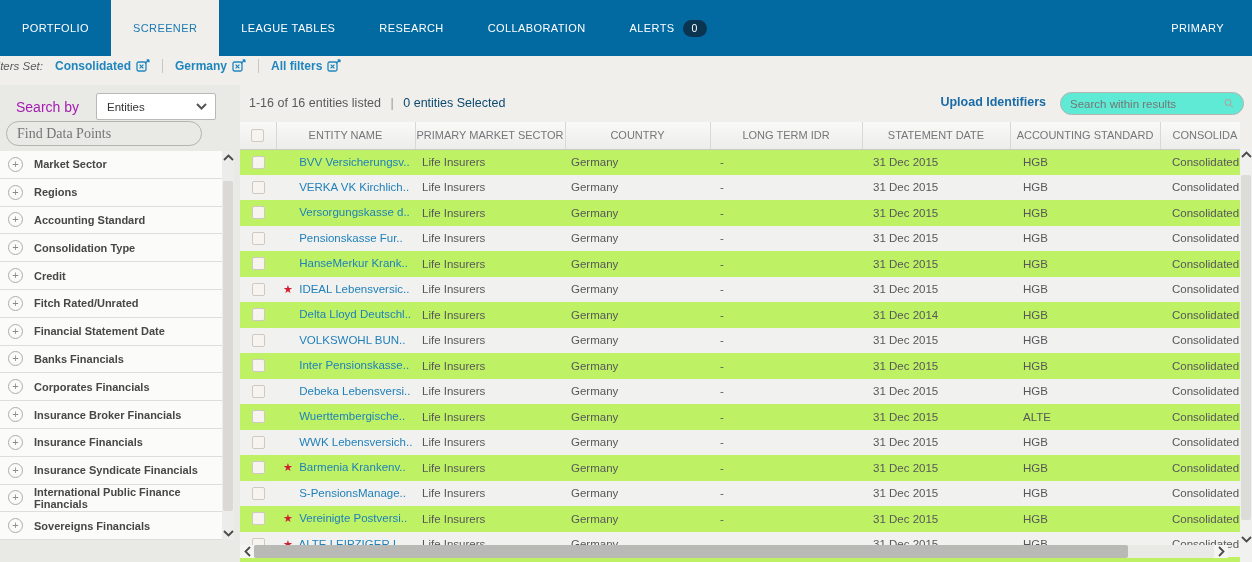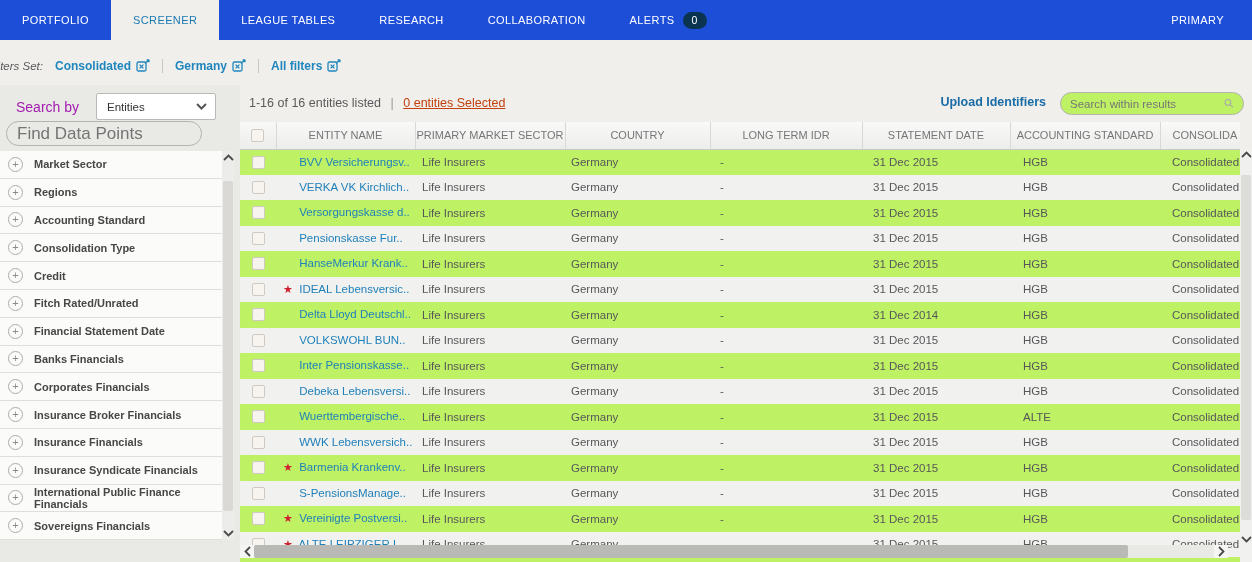--- a/index.html
+++ b/index.html
@@ -1,21 +1,21 @@
 <!DOCTYPE html>
 <html><head>
 <meta charset="utf-8">
 <style>
   * { margin:0; padding:0; box-sizing:border-box; }
   html,body { width:1252px; height:562px; overflow:hidden; }
   body { font-family:"Liberation Sans", sans-serif; background:#f0efec; position:relative; }
 
   
-  .topnav { position:absolute; top:0; left:0; width:1252px; height:40px;
-            background:#1d4ed8; display:flex; align-items:stretch;justify-content:center; }
+  .topnav { position:absolute; top:0; left:0; width:1252px; height:56px;
+            background:#0369a1; display:flex; align-items:stretch;justify-content:center; }
   .tabs { display:flex; align-items:stretch; padding-left:0; }
   .tab { display:flex; align-items:center; gap:8px; padding:0 22px; color:#ffffff;
          font-size:11px; letter-spacing:.4px; cursor:pointer; }
   .tab.active { background:#f0efec; color:#1a7ab0; }
   .badge { background:#0b3451; color:#fff; border-radius:9px; padding:0 9px;
            height:17px; line-height:17px; font-size:10.5px; }
   .support { margin-left:auto; display:flex; align-items:center; padding-right:28px;
              color:#ffffff; font-size:11px; letter-spacing:.4px; cursor:pointer; }
 
   
@@ -36,43 +36,43 @@
                   display:flex; align-items:center; padding-left:16px; }
   .sb-label { font-size:14px; color:#a21caf; width:80px; }
   .sb-select { width:120px; height:27px; background:#ffffff; border:1px solid #b9b9b6;
                border-radius:2px; display:flex; align-items:center;
                justify-content:space-between; padding:0 8px 0 10px; cursor:pointer; }
   .sb-select-value { font-size:11.5px; color:#333; }
   .find-pill { position:absolute; top:36px; left:6px; width:196px; height:25px;
                border:1.5px solid #b3b3b0; border-radius:13px; display:flex;
                align-items:center; padding:0 10px; }
   .find-pill input { border:none; outline:none; background:transparent; flex:1;
-                     font-size:17px; color:#666; font-family:Liberation Sans, sans-serif; }
+                     font-size:14px; color:#666; font-family:Liberation Serif, serif; }
   .cats { position:absolute; top:66px; left:0; width:222px; list-style:none; }
   .cat { height:27.8px; background:#fbfbf9; border-bottom:1px solid #dededb;
          display:flex; align-items:center; gap:11px; padding-left:8px; cursor:pointer; }
   .plus { width:15px; height:15px; border:1px solid #adada9; border-radius:50%;
           color:#8a8a86; font-size:11px; line-height:12px; text-align:center;
           flex:0 0 auto; }
   .cat-label { font-size:11px; font-weight:600; color:#474747; }
   .side-scroll { position:absolute; top:66px; left:222px; width:12px; height:389px;
                  background:#ececea; display:flex; flex-direction:column;
                  align-items:center; justify-content:space-between; padding:3px 0; }
   .side-thumb { width:10px; flex:0 0 330px; background:#dad9d6; border-radius:2px; }
 
   
   .main { position:absolute; top:85px; left:240px; right:0; bottom:0; }
   .results-row { position:absolute; top:0; left:0; right:0; height:37px; }
   .res-left { position:absolute; top:11px; left:9px; font-size:12.5px; color:#5a5a5a; }
   .res-sep { color:#9a9a97; margin:0 6px; }
-  .res-selected { color:#c2410c; cursor:pointer;text-decoration:underline; }
+  .res-selected { color:#0c4a6e; cursor:pointer; }
   .upload { position:absolute; top:10px; right:206px; font-size:12.5px; font-weight:700;
             color:#1a6ca6; cursor:pointer; }
   .search-pill { position:absolute; top:7px; right:8px; width:184px; height:23px;
-                 border:1.5px solid #b3b3b0; border-radius:12px; background:#bef264;
+                 border:1.5px solid #b3b3b0; border-radius:12px; background:#5eead4;
                  display:flex; align-items:center; padding:0 9px; }
   .search-pill input { border:none; outline:none; background:transparent; flex:1;
                        font-size:11.5px; color:#777; font-family:inherit; }
 
   .table-wrap { position:absolute; top:37px; left:0; width:1000px; bottom:0;
                 background:#bef264; overflow:hidden; }
   table { table-layout:fixed; width:1000px; border-collapse:collapse; }
   col.c-cb{width:36px} col.c-ent{width:139px} col.c-sec{width:150px}
   col.c-cty{width:145px} col.c-idr{width:152px} col.c-stm{width:148px}
   col.c-acc{width:150px} col.c-con{width:80px}

